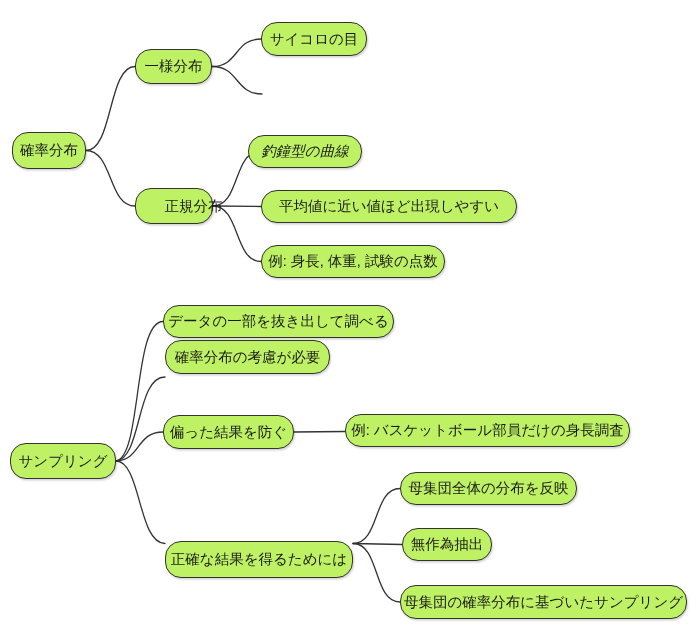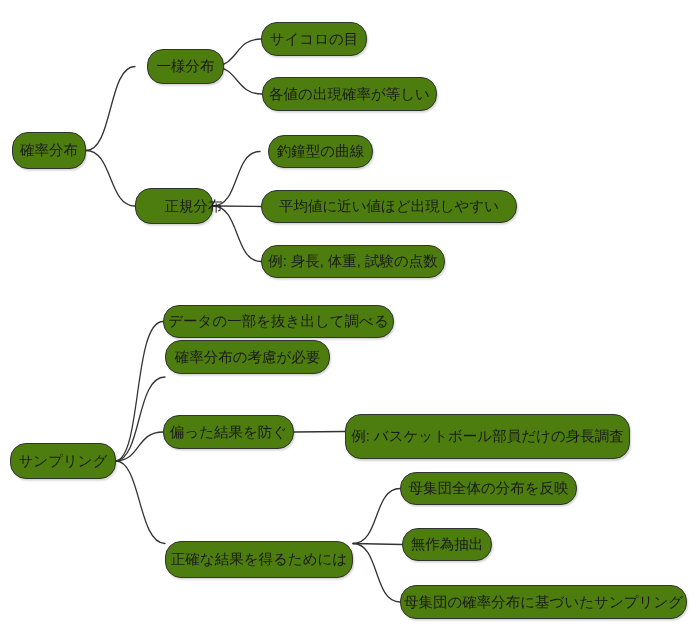--- a/index.html
+++ b/index.html
@@ -27,21 +27,21 @@
     stroke: #333333;
     stroke-width: 1.3;
     stroke-linecap: round;
   }
   .node {
     position: absolute;
     box-sizing: border-box;
     display: flex;
     align-items: center;
     justify-content: center;
-    background: #4d7c0f;
+    background: #bef264;
     border: 1.3px solid #333333;
     border-radius: 16px;
     color: #1a1a1a;
     font-size: 14.5px;
     line-height: 1;
     white-space: nowrap;
     box-shadow: 1px 1.5px 2px rgba(0,0,0,0.18);
   }
 </style>
 </head>
@@ -61,31 +61,30 @@
     <path d="M116,461 C142,458 136,377 165,377"></path>
     <path d="M116,461 C141,460 136,432 163,432"></path>
     <path d="M116,461 C141,461 138,543.5 165,543.5"></path>
     <path d="M294,432 L345,431.5"></path>
     <path d="M353,543.5 C380,543.5 373,488.5 400,488.5"></path>
     <path d="M353,543.5 L402,544.5"></path>
     <path d="M353,543.5 C380,543.5 373,602 400,602"></path>
   </svg>
 
   <div class="node" style="left:12px;  top:132px; width:74px;  height:37px;">確率分布</div>
-  <div class="node" style="left:135px; top:49px;  width:77px;  height:35px;margin-left:12px;">一様分布</div>
+  <div class="node" style="left:135px; top:49px;  width:77px;  height:35px;">一様分布</div>
   <div class="node" style="left:261px; top:22px;  width:106px; height:34px;">サイコロの目</div>
-  <div class="node" style="left:262px; top:77px;  width:175px; height:34px;">各値の出現確率が等しい</div>
   <div class="node" style="left:135px; top:188px; width:78px;  height:36px;padding-left:39px;">正規分布</div>
-  <div class="node" style="left:268px; top:135px; width:105px; height:33px;">釣鐘型の曲線</div>
+  <div class="node" style="left:248px; top:135px; width:114px; height:33px;font-style:italic;">釣鐘型の曲線</div>
   <div class="node" style="left:261px; top:190px; width:256px; height:33px;">平均値に近い値ほど出現しやすい</div>
   <div class="node" style="left:261px; top:245px; width:184px; height:33px;">例: 身長, 体重, 試験の点数</div>
 
   <div class="node" style="left:10px;  top:443px; width:106px; height:36px;">サンプリング</div>
   <div class="node" style="left:163px; top:305px; width:231px; height:33px;">データの一部を抜き出して調べる</div>
   <div class="node" style="left:165px; top:340px; width:165px; height:34px;">確率分布の考慮が必要</div>
   <div class="node" style="left:163px; top:415px; width:131px; height:34px;">偏った結果を防ぐ</div>
-  <div class="node" style="left:345px; top:414px; width:285px; height:45px;">例: バスケットボール部員だけの身長調査</div>
+  <div class="node" style="left:345px; top:414px; width:285px; height:33px;">例: バスケットボール部員だけの身長調査</div>
   <div class="node" style="left:165px; top:525px; width:188px; height:37px;margin-top:16px;">正確な結果を得るためには</div>
   <div class="node" style="left:400px; top:472px; width:177px; height:33px;">母集団全体の分布を反映</div>
   <div class="node" style="left:402px; top:528px; width:90px;  height:33px;">無作為抽出</div>
   <div class="node" style="left:400px; top:585px; width:287px; height:34px;text-align:center;">母集団の確率分布に基づいたサンプリング</div>
 
 </div>
 
 </body></html>

